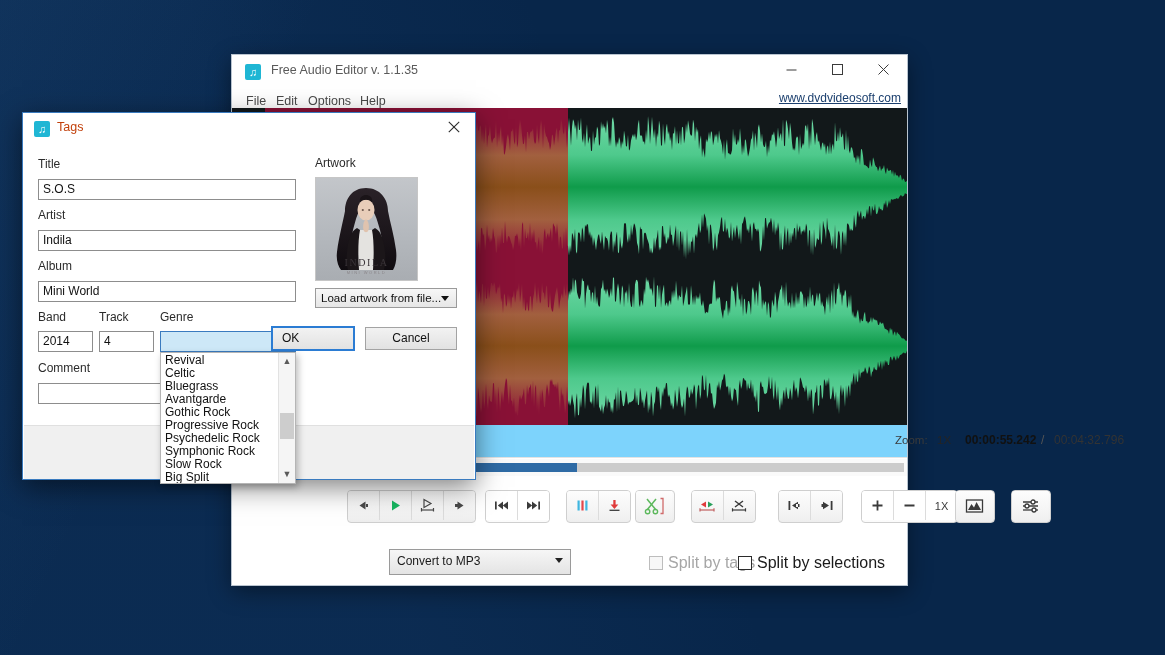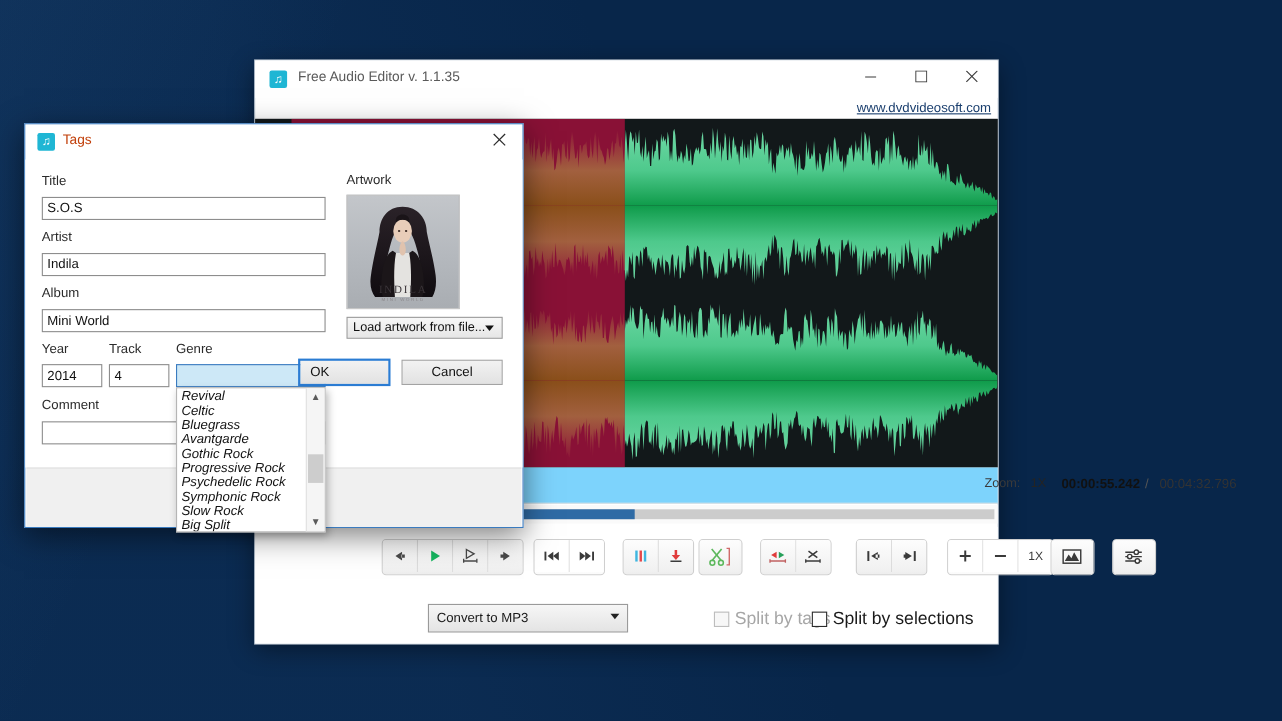--- a/index.html
+++ b/index.html
@@ -182,21 +182,21 @@
   #genre-arrow{
     position:absolute;right:7px;top:8px;width:0;height:0;
     border-left:4px solid transparent;border-right:4px solid transparent;
     border-top:5px solid #111;
   }
   #genre-list{
     position:absolute;left:160px;top:352px;width:136px;height:132px;
     background:#ffffff;border:1px solid #b5b5b5;box-sizing:border-box;
     box-shadow:2px 3px 7px rgba(0,0,0,0.28);z-index:40;
   }
-  #genre-items{position:absolute;left:0;top:0;right:17px;bottom:0;overflow:hidden;padding:1px 0 0 2px;font-style:italic;}
+  #genre-items{position:absolute;left:0;top:0;right:17px;bottom:0;overflow:hidden;padding:1px 0 0 2px;}
   .genre-opt{font-size:12px;color:#111;height:13px;line-height:13px;padding-left:2px;cursor:pointer;}
   #genre-sb{position:absolute;right:0;top:0;width:16px;height:100%;background:#f5f5f5;border-left:1px solid #e2e2e2;}
   .sb-arrow{position:absolute;left:0;width:16px;height:17px;text-align:center;font-size:9px;color:#5a5a5a;line-height:17px;cursor:pointer;}
   #sb-up{top:0;}
   #sb-down{bottom:0;}
   #sb-thumb{position:absolute;left:1px;top:60px;width:14px;height:26px;background:#cdcdcd;cursor:pointer;}
 
   #lbl-artwork{position:absolute;left:315px;top:156px;font-size:12px;color:#2b2b2b;}
   #artwork-box{
     position:absolute;left:315px;top:177px;width:101px;height:102px;
@@ -243,20 +243,26 @@
         </svg>
     </div>
     <div class="winbtn" id="btn-close">
       <svg width="11" height="11" viewBox="0 0 11 11">
           <line x1="0.5" y1="0.5" x2="10.5" y2="10.5" stroke="#3b3b3b" stroke-width="1"></line>
           <line x1="10.5" y1="0.5" x2="0.5" y2="10.5" stroke="#3b3b3b" stroke-width="1"></line>
         </svg>
     </div>
   </div>
 
+  <div id="menubar">
+    <div class="menu-item" id="mnu-file">File</div>
+    <div class="menu-item" id="mnu-edit">Edit</div>
+    <div class="menu-item" id="mnu-opts">Options</div>
+    <div class="menu-item" id="mnu-help">Help</div>
+  </div>
   <div id="site-link">www.dvdvideosoft.com</div>
 
   <div id="wave-area">
     <svg class="wv-canvas" viewBox="0 0 675 317" preserveAspectRatio="none">
       <defs>
         <linearGradient id="gGreenT" x1="0" y1="0" x2="0" y2="1">
           <stop offset="0%" stop-color="#6fd9a6"></stop>
             <stop offset="55%" stop-color="#4ec98c"></stop>
             <stop offset="100%" stop-color="#0f9b4a"></stop>
         </linearGradient>
@@ -509,21 +515,21 @@
   <div id="dlg-footer"></div>
 </div>
 
 <div>
   <div class="fld-label" id="lbl-title">Title</div>
   <input class="fld-input" id="in-title" value="S.O.S" style="">
   <div class="fld-label" id="lbl-artist">Artist</div>
   <input class="fld-input" id="in-artist" value="Indila" style="">
   <div class="fld-label" id="lbl-album">Album</div>
   <input class="fld-input" id="in-album" value="Mini World" style="">
-  <div class="fld-label" id="lbl-year">Year</div>
+  <div class="fld-label" id="lbl-year">Band</div>
   <input class="fld-input" id="in-year" value="2014" style="">
   <div class="fld-label" id="lbl-track">Track</div>
   <input class="fld-input" id="in-track" value="4" style="">
   <div class="fld-label" id="lbl-genre">Genre</div>
   <div class="fld-label" id="lbl-comment">Comment</div>
   <input class="fld-input" id="in-comment" value="" style="">
 
   <div id="genre-combo">
     <span id="genre-val"></span>
     <span id="genre-arrow"></span>

